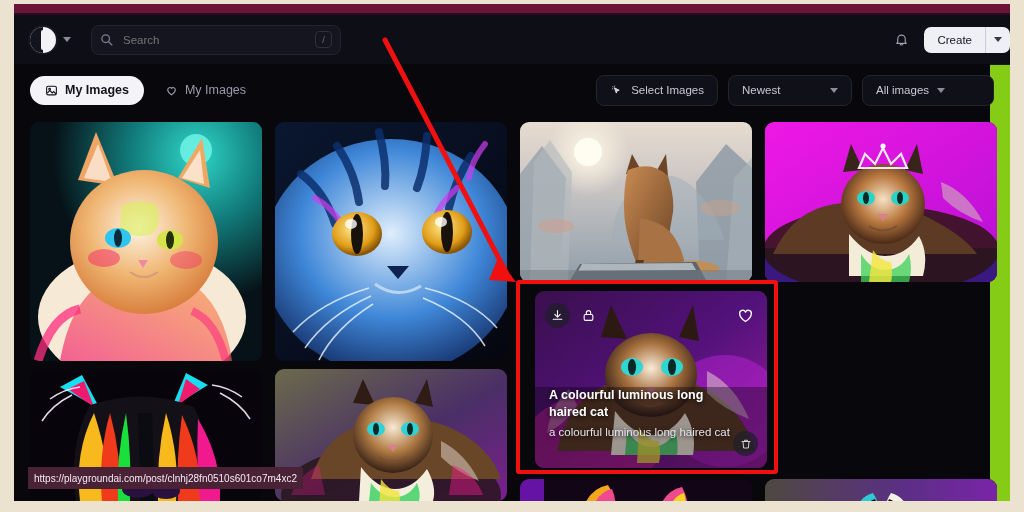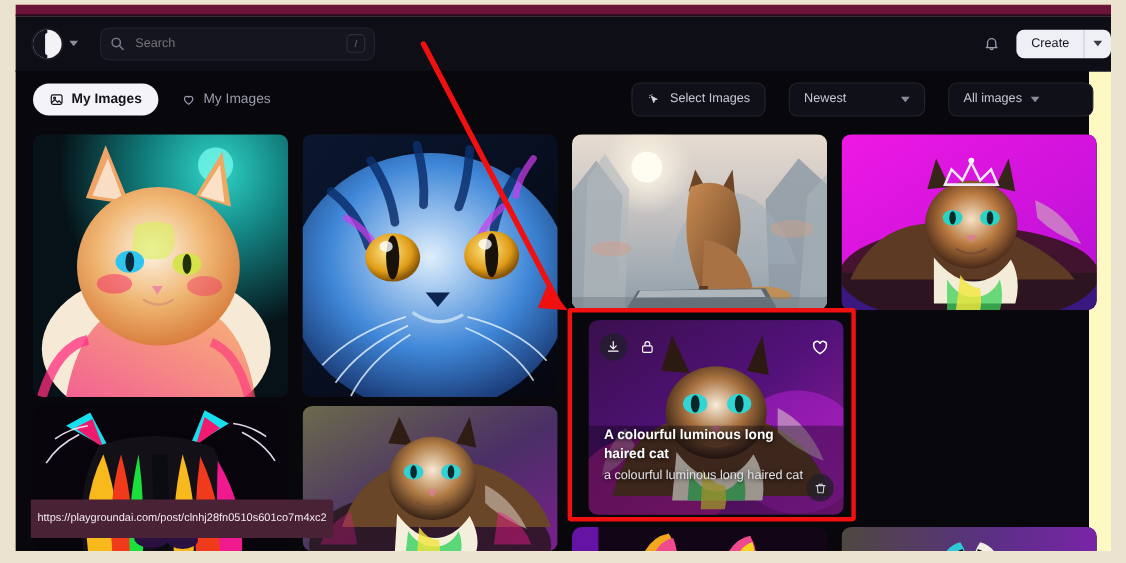--- a/index.html
+++ b/index.html
@@ -9,21 +9,21 @@
     font-family:"Liberation Sans", sans-serif;
   }
   .shot{position:relative;width:1024px;height:512px;}
 
   
   .frame{position:absolute;inset:0;background:#ebe2cf;}
 
   
   .viewport{
     position:absolute;left:14px;top:4px;width:996px;height:497px;
-    background:#fef9c3;overflow:hidden;
+    background:#84cc16;overflow:hidden;
   }
   
   .chrome-strip{position:absolute;left:0;top:0;width:996px;height:11px;background:#6b1338;}
   .chrome-strip:after{content:"";position:absolute;left:0;top:9px;width:100%;height:2px;background:#2a0d1c;}
 
   
   .topbar{
     position:absolute;left:0;top:11px;width:996px;height:49px;
     background:#0e0e16;border-bottom:1px solid #1b1b26;
     display:flex;align-items:center;
@@ -78,21 +78,21 @@
   .toolbar{
     position:absolute;left:0;top:0;width:996px;height:52px;display:flex;align-items:center;
   }
   .tabs{display:flex;align-items:center;gap:6px;margin-left:16px;}
   .tab{
     display:flex;align-items:center;gap:7px;height:29px;padding:0 15px;border-radius:999px;
     font-size:12.5px;color:#9a9aab;cursor:pointer;
   }
   .tab.active{background:#f4f4f8;color:#13131b;font-weight:bold;}
 
-  .toolright{margin-left:auto;display:flex;align-items:center;gap:21px;margin-right:16px;}
+  .toolright{margin-left:auto;display:flex;align-items:center;gap:10px;margin-right:16px;}
   .tbtn{
     display:flex;align-items:center;gap:8px;height:29px;padding:0 13px;border-radius:8px;
     background:#101019;border:1px solid #24242f;color:#c9c9d6;font-size:11.5px;cursor:pointer;
   }
   .tbtn.sel{width:96px;justify-content:space-between;}
   .tbtn.sel2{width:104px;justify-content:flex-start;}
 
   
   .grid{position:absolute;left:16px;top:52px;width:964px;height:385px;}
   .card{position:absolute;border-radius:9px;overflow:hidden;background:#111;}
@@ -117,21 +117,21 @@
 
   
   .redbox{
     position:absolute;left:516px;top:280px;width:254px;height:186px;
     border:4px solid #f01010;border-radius:3px;pointer-events:none;z-index:40;
   }
   .arrow{position:absolute;left:0;top:0;width:1024px;height:512px;z-index:41;pointer-events:none;}
 
   
   .statusbar{
-    position:absolute;left:14px;bottom:12px;height:35px;
+    position:absolute;left:14px;bottom:12px;height:22px;
     background:#4a2236;color:#f3eaf0;font-size:10px;
     display:flex;align-items:center;padding:0 6px;z-index:30;
     border-top-right-radius:3px;
   }
 </style>
 </head>
 <body>
 
 <div class="shot">
   <div class="frame"></div>

